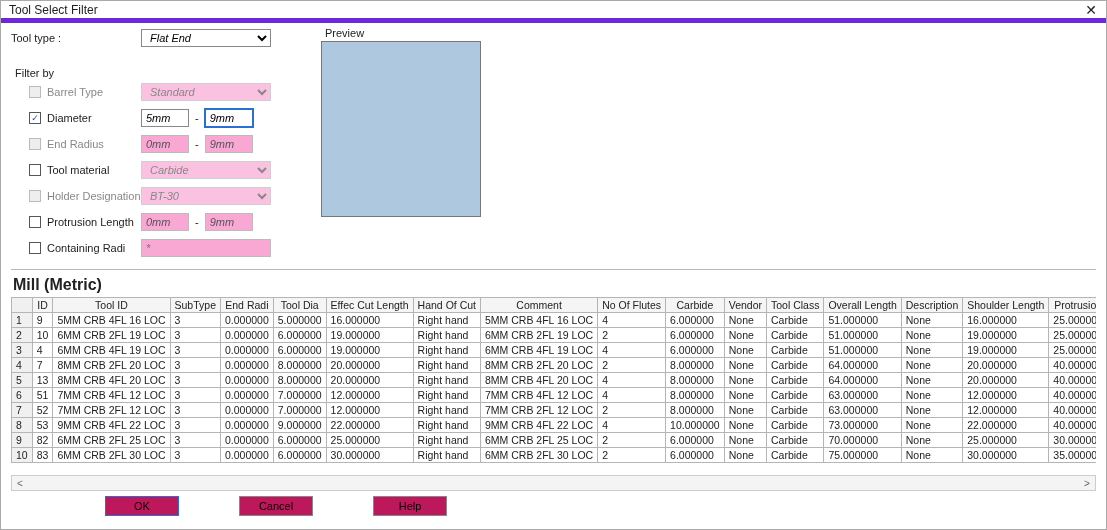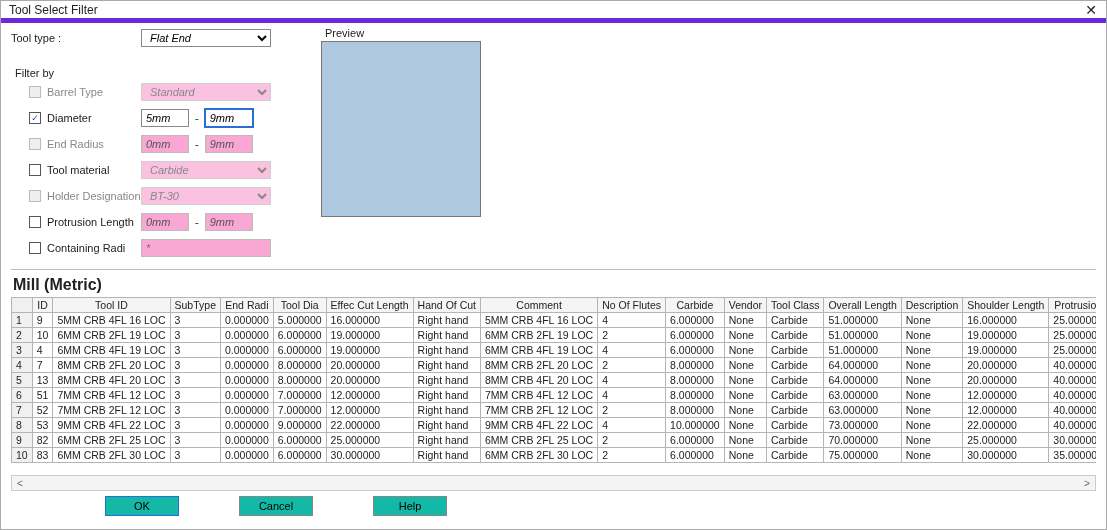--- a/index.html
+++ b/index.html
@@ -33,21 +33,21 @@
   .grid-wrap { flex: 1; border: 0; overflow: hidden; display: flex; flex-direction: column; }
   .grid-scroll { overflow: auto; border: 0; flex: 1; }
   table.grid { border-collapse: collapse; font-size: 10.5px; table-layout: auto; }
   table.grid th, table.grid td { border: 1px solid #b5b5b5; padding: 1px 4px; white-space: nowrap; text-align: left; background: #fff; height: 14px; }
   table.grid th { background: #f5f5f5; font-weight: normal; text-align: center; }
   table.grid td.rownum, table.grid th.rownum { background: #f0f0f0; text-align: left; width: 20px; }
   .hscroll { height: 16px; border: 1px solid #ccc; background: #f4f4f4; display: flex; align-items: center; margin-top: 2px; }
   .hscroll .arrow { width: 16px; text-align: center; color: #666; font-size: 10px; cursor: pointer; }
   .hscroll .track { flex: 1; }
   .footer { height: 30px; display: flex; align-items: center; gap: 60px; padding-left: 94px; }
-  .footer button { width: 74px; height: 20px; font-size: 11px; border: 1px solid #888; background: #14b8a6; cursor: pointer; }
+  .footer button { width: 74px; height: 20px; font-size: 11px; border: 1px solid #888; background: #be185d; cursor: pointer; }
   .footer button.primary { border: 1px solid #2a6fd6; }
 </style>
 </head>
 <body>
 
 <div class="window">
   <div class="titlebar">
     <span class="title">Tool Select Filter</span>
     <span class="close">✕</span>
   </div>

